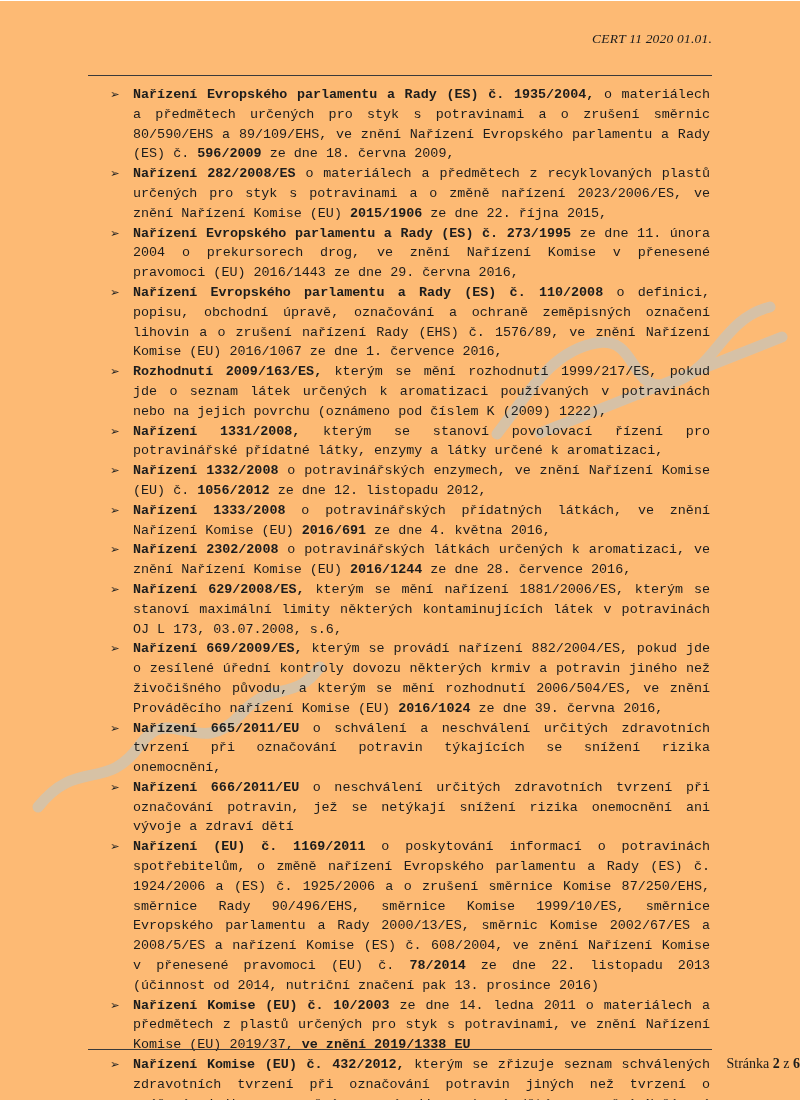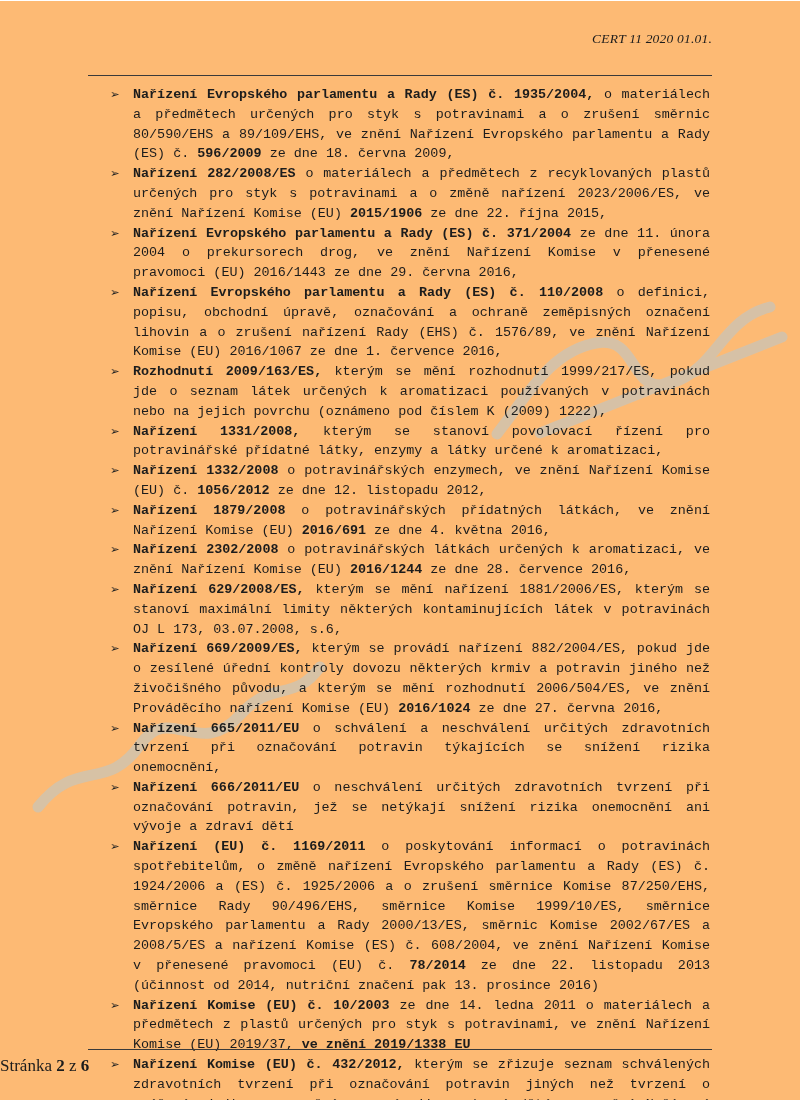--- a/index.html
+++ b/index.html
@@ -72,22 +72,22 @@
     flex: 1;
     text-align: justify;
     font-family: Liberation Mono, monospace;
   }
   .b { font-weight: bold; }
   .footer {
     position: absolute;
     top: 1055px;
     left: 0;
     width: 100%;
-    text-align: left;
-    font-size: 17px;
+    text-align: right;
+    font-size: 14px;
   }
 </style>
 </head>
 <body>
 
 <div class="page">
 
   <svg class="watermark" viewBox="0 0 800 1100" xmlns="http://www.w3.org/2000/svg">
     <g fill="none" stroke-width="11" stroke-linecap="round" opacity="0.45" stroke="#a9cbe3">
       <path d="M497,433 C530,390 552,350 596,342 C640,334 628,396 672,382 C716,368 722,318 770,306"></path>
@@ -105,53 +105,53 @@
         <div class="item">
           <span class="bullet">➢</span>
           <span class="item-text"><span class="b">Nařízení Evropského parlamentu a Rady (ES) č. 1935/2004,</span><span> o materiálech a předmětech určených pro styk s potravinami a o zrušení směrnic 80/590/EHS a 89/109/EHS, ve znění Nařízení Evropského parlamentu a Rady (ES) č. </span><span class="b">596/2009</span><span> ze dne 18. června 2009,</span></span>
         </div>
         <div class="item">
           <span class="bullet">➢</span>
           <span class="item-text"><span class="b">Nařízení 282/2008/ES</span><span> o materiálech a předmětech z recyklovaných plastů určených pro styk s potravinami a o změně nařízení 2023/2006/ES, ve znění Nařízení Komise (EU) </span><span class="b">2015/1906</span><span> ze dne 22. října 2015,</span></span>
         </div>
         <div class="item">
           <span class="bullet">➢</span>
-          <span class="item-text"><span class="b">Nařízení Evropského parlamentu a Rady (ES) č. 371/2004</span><span> ze dne 11. února 2004 o prekursorech drog, ve znění Nařízení Komise v přenesené pravomoci (EU) 2016/1443 ze dne 29. června 2016,</span></span>
+          <span class="item-text"><span class="b">Nařízení Evropského parlamentu a Rady (ES) č. 273/1995</span><span> ze dne 11. února 2004 o prekursorech drog, ve znění Nařízení Komise v přenesené pravomoci (EU) 2016/1443 ze dne 29. června 2016,</span></span>
         </div>
         <div class="item">
           <span class="bullet">➢</span>
           <span class="item-text"><span class="b">Nařízení Evropského parlamentu a Rady (ES) č. 110/2008</span><span> o definici, popisu, obchodní úpravě, označování a ochraně zeměpisných označení lihovin a o zrušení nařízení Rady (EHS) č. 1576/89, ve znění Nařízení Komise (EU) 2016/1067 ze dne 1. července 2016,</span></span>
         </div>
         <div class="item">
           <span class="bullet">➢</span>
           <span class="item-text"><span class="b">Rozhodnutí 2009/163/ES,</span><span> kterým se mění rozhodnutí 1999/217/ES, pokud jde o seznam látek určených k aromatizaci používaných v potravinách nebo na jejich povrchu (oznámeno pod číslem K (2009) 1222),</span></span>
         </div>
         <div class="item">
           <span class="bullet">➢</span>
           <span class="item-text"><span class="b">Nařízení 1331/2008,</span><span> kterým se stanoví povolovací řízení pro potravinářské přídatné látky, enzymy a látky určené k aromatizaci,</span></span>
         </div>
         <div class="item">
           <span class="bullet">➢</span>
           <span class="item-text"><span class="b">Nařízení 1332/2008</span><span> o potravinářských enzymech, ve znění Nařízení Komise (EU) č. </span><span class="b">1056/2012</span><span> ze dne 12. listopadu 2012,</span></span>
         </div>
         <div class="item">
           <span class="bullet">➢</span>
-          <span class="item-text"><span class="b">Nařízení 1879/2008</span><span> o potravinářských přídatných látkách, ve znění Nařízení Komise (EU) </span><span class="b">2016/691</span><span> ze dne 4. května 2016,</span></span>
+          <span class="item-text"><span class="b">Nařízení 1333/2008</span><span> o potravinářských přídatných látkách, ve znění Nařízení Komise (EU) </span><span class="b">2016/691</span><span> ze dne 4. května 2016,</span></span>
         </div>
         <div class="item">
           <span class="bullet">➢</span>
           <span class="item-text"><span class="b">Nařízení 2302/2008</span><span> o potravinářských látkách určených k aromatizaci, ve znění Nařízení Komise (EU) </span><span class="b">2016/1244</span><span> ze dne 28. července 2016,</span></span>
         </div>
         <div class="item">
           <span class="bullet">➢</span>
           <span class="item-text"><span class="b">Nařízení 629/2008/ES,</span><span> kterým se mění nařízení 1881/2006/ES, kterým se stanoví maximální limity některých kontaminujících látek v potravinách OJ L 173, 03.07.2008, s.6,</span></span>
         </div>
         <div class="item">
           <span class="bullet">➢</span>
-          <span class="item-text"><span class="b">Nařízení 669/2009/ES,</span><span> kterým se provádí nařízení 882/2004/ES, pokud jde o zesílené úřední kontroly dovozu některých krmiv a potravin jiného než živočišného původu, a kterým se mění rozhodnutí 2006/504/ES, ve znění Prováděcího nařízení Komise (EU) </span><span class="b">2016/1024</span><span> ze dne 27. června 2016,</span></span>
+          <span class="item-text"><span class="b">Nařízení 669/2009/ES,</span><span> kterým se provádí nařízení 882/2004/ES, pokud jde o zesílené úřední kontroly dovozu některých krmiv a potravin jiného než živočišného původu, a kterým se mění rozhodnutí 2006/504/ES, ve znění Prováděcího nařízení Komise (EU) </span><span class="b">2016/1024</span><span> ze dne 39. června 2016,</span></span>
         </div>
         <div class="item">
           <span class="bullet">➢</span>
           <span class="item-text"><span class="b">Nařízení 665/2011/EU</span><span> o schválení a neschválení určitých zdravotních tvrzení při označování potravin týkajících se snížení rizika onemocnění,</span></span>
         </div>
         <div class="item">
           <span class="bullet">➢</span>
           <span class="item-text"><span class="b">Nařízení 666/2011/EU</span><span> o neschválení určitých zdravotních tvrzení při označování potravin, jež se netýkají snížení rizika onemocnění ani vývoje a zdraví dětí</span></span>
         </div>
         <div class="item">

